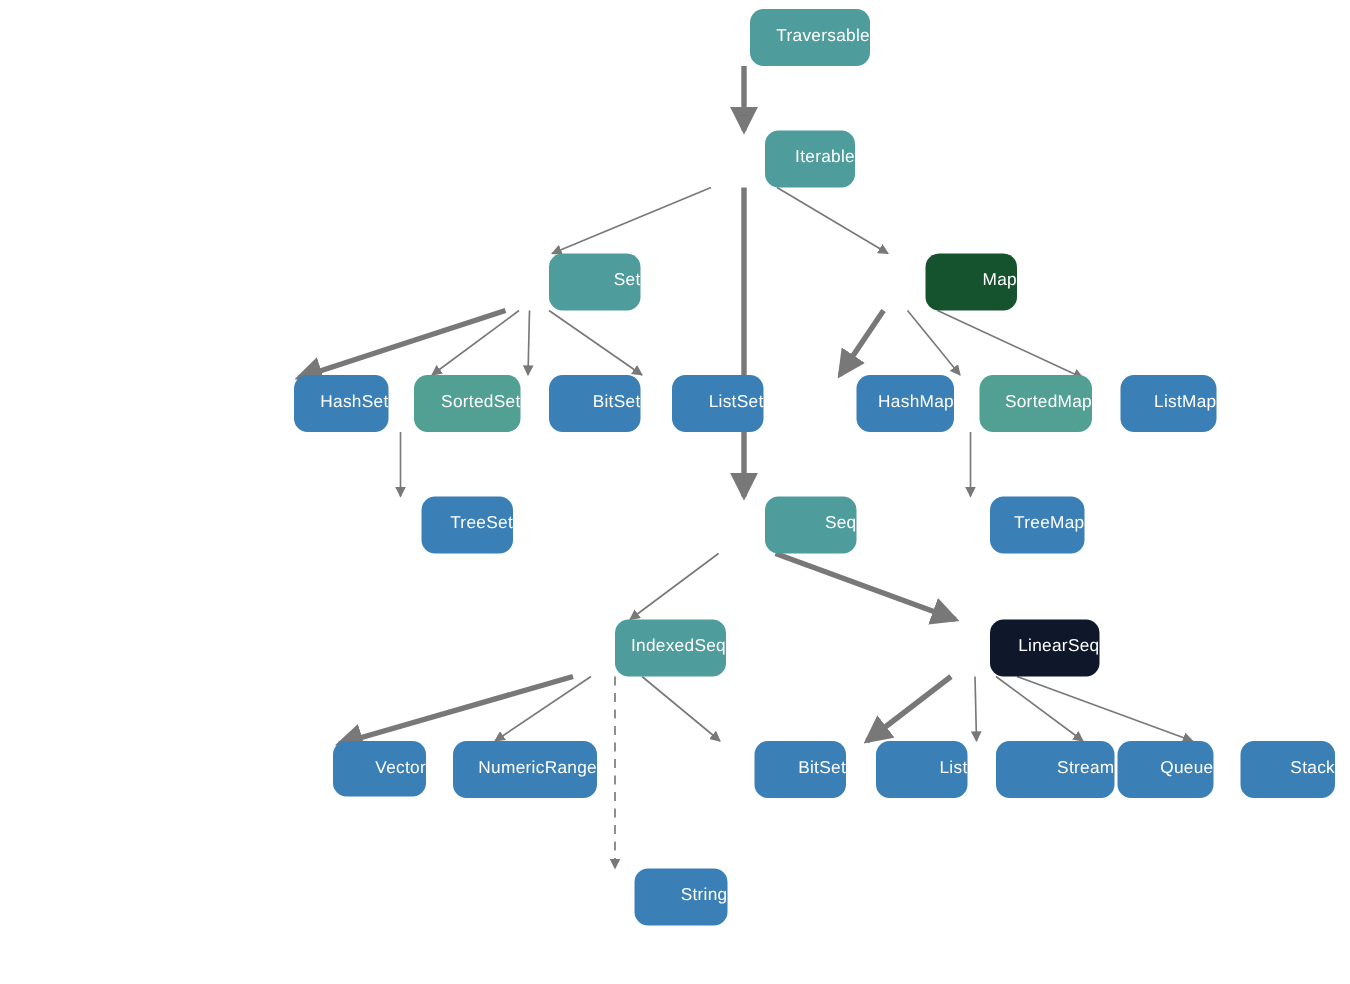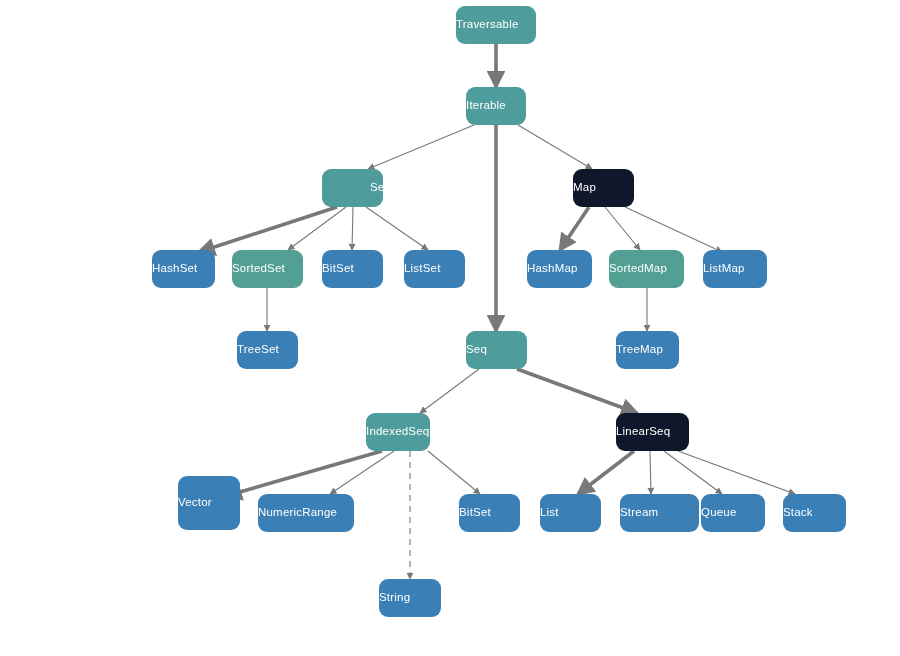--- a/index.html
+++ b/index.html
@@ -30,29 +30,30 @@
     left: 0;
     top: 0;
     width: 900px;
     height: 656px;
   }
   .node {
     position: absolute;
     box-sizing: border-box;
     display: flex;
     align-items: center;
-    justify-content: flex-start;
+    justify-content: flex-end;
     border-radius: 9px;
     color: #ffffff;
     font-size: 11.5px;
     letter-spacing: 0.2px;
     line-height: 1;
     text-align: center;
     white-space: nowrap;
     user-select: none;
+    margin-left: 44px;
   }
   .node-label {
     pointer-events: none;
   }
 </style>
 </head>
 <body>
 
 <div id="diagram-root">
   <svg id="edge-layer" viewBox="0 0 900 656" width="900" height="656" xmlns="http://www.w3.org/2000/svg">
@@ -93,21 +94,21 @@
   <div id="node-layer">
       <div class="node" style="left: 456px; top: 6px; width: 80px; height: 38px; background: rgb(78, 156, 156);">
         <span class="node-label">Traversable</span>
       </div>
       <div class="node" style="left: 466px; top: 87px; width: 60px; height: 38px; background: rgb(78, 156, 156);">
         <span class="node-label">Iterable</span>
       </div>
       <div class="node" style="left: 322px; top: 169px; width: 61px; height: 38px; background: rgb(78, 156, 156); padding-left: 48px;">
         <span class="node-label">Set</span>
       </div>
-      <div class="node" style="left: 573px; top: 169px; width: 61px; height: 38px; background: #0f172a;">
+      <div class="node" style="left: 573px; top: 169px; width: 61px; height: 38px; background: #14532d;">
         <span class="node-label">Map</span>
       </div>
       <div class="node" style="left: 466px; top: 331px; width: 61px; height: 38px; background: rgb(78, 156, 156);">
         <span class="node-label">Seq</span>
       </div>
       <div class="node" style="left: 152px; top: 250px; width: 63px; height: 38px; background: rgb(58, 127, 181);">
         <span class="node-label">HashSet</span>
       </div>
       <div class="node" style="left: 232px; top: 250px; width: 71px; height: 38px; background: rgb(82, 160, 148);">
         <span class="node-label">SortedSet</span>
@@ -126,27 +127,27 @@
       </div>
       <div class="node" style="left: 609px; top: 250px; width: 75px; height: 38px; background: rgb(82, 160, 148);">
         <span class="node-label">SortedMap</span>
       </div>
       <div class="node" style="left: 703px; top: 250px; width: 64px; height: 38px; background: rgb(58, 127, 181);">
         <span class="node-label">ListMap</span>
       </div>
       <div class="node" style="left: 616px; top: 331px; width: 63px; height: 38px; background: rgb(58, 127, 181);">
         <span class="node-label">TreeMap</span>
       </div>
-      <div class="node" style="left: 366px; top: 413px; width: 64px; height: 38px; background: rgb(78, 156, 156);">
+      <div class="node" style="left: 366px; top: 413px; width: 74px; height: 38px; background: rgb(78, 156, 156);">
         <span class="node-label">IndexedSeq</span>
       </div>
       <div class="node" style="left: 616px; top: 413px; width: 73px; height: 38px; background: #0f172a;">
         <span class="node-label">LinearSeq</span>
       </div>
-      <div class="node" style="left: 178px; top: 476px; width: 62px; height: 54px; background: rgb(58, 127, 181);">
+      <div class="node" style="left: 178px; top: 494px; width: 62px; height: 37px; background: rgb(58, 127, 181);">
         <span class="node-label">Vector</span>
       </div>
       <div class="node" style="left: 258px; top: 494px; width: 96px; height: 38px; background: rgb(58, 127, 181);">
         <span class="node-label">NumericRange</span>
       </div>
       <div class="node" style="left: 459px; top: 494px; width: 61px; height: 38px; background: rgb(58, 127, 181);">
         <span class="node-label">BitSet</span>
       </div>
       <div class="node" style="left: 540px; top: 494px; width: 61px; height: 38px; background: rgb(58, 127, 181);">
         <span class="node-label">List</span>

